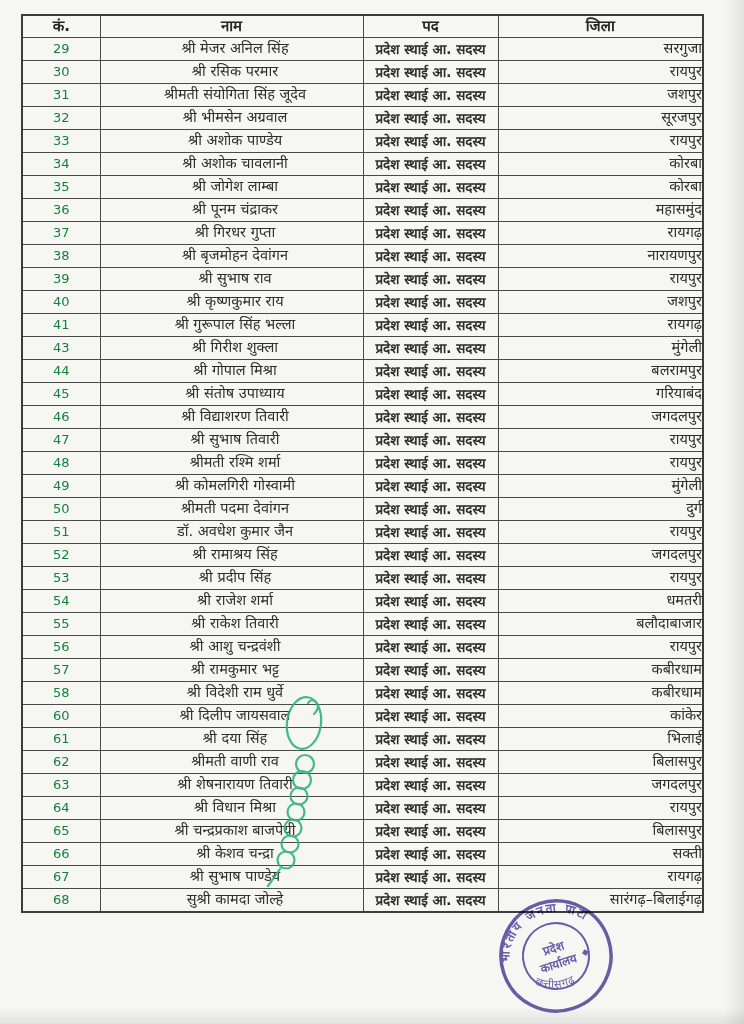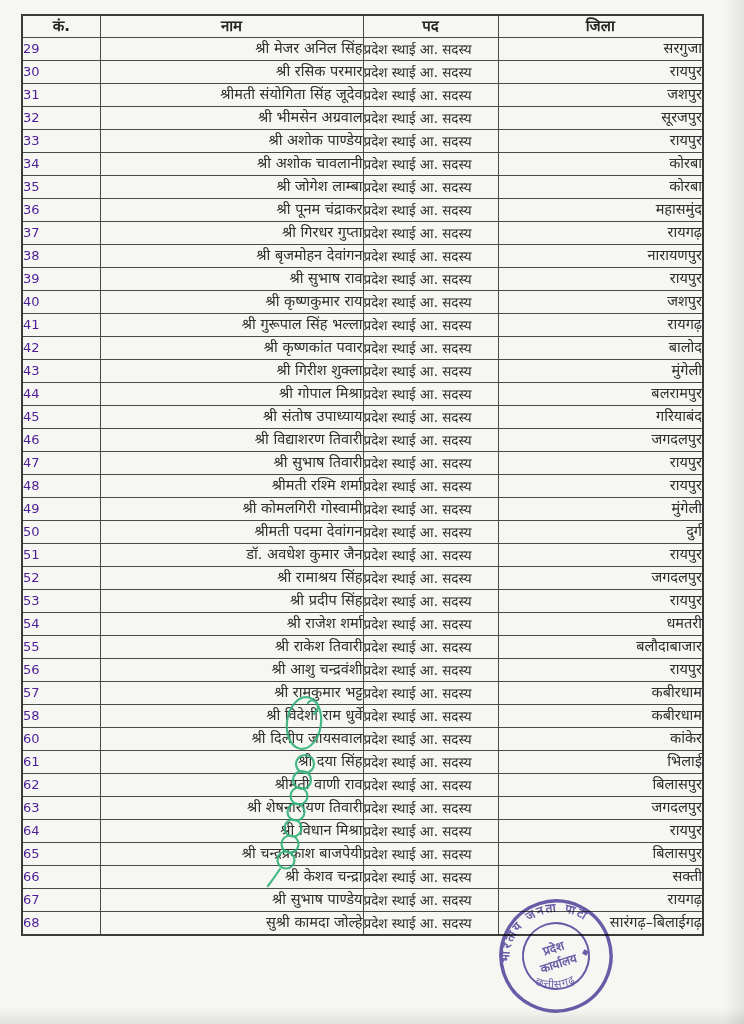--- a/index.html
+++ b/index.html
@@ -36,23 +36,23 @@
     overflow:visible;
     font-weight:normal;
   }
   .tbl th{
     font-weight:bold;
     font-size:15px;
     text-align:center;
     height:21px;
     color:#262626;
   }
-  td.c0{text-align:left;font-size:13px;color:#4c1d95;}
-  td.c1{text-align:right;padding-left:7px;font-size:14.5px;}
-  td.c2{font-size:13.5px;}
+  td.c0{text-align:center;font-size:13px;color:#15803d;}
+  td.c1{text-align:center;padding-left:7px;font-size:14.5px;}
+  td.c2{text-align:center;font-size:13.5px;font-weight:bold;}
   td.c3{text-align:right;font-size:14.5px;}
   .scribble{
     position:absolute;left:258px;top:688px;
     pointer-events:none;
   }
   .stamp{
     position:absolute;left:488px;top:894px;
     mix-blend-mode:multiply;
     opacity:0.82;
     pointer-events:none;
@@ -147,26 +147,20 @@
         <td class="c0">40</td>
         <td class="c1">श्री कृष्णकुमार राय</td>
         <td class="c2">प्रदेश स्थाई आ. सदस्य</td>
         <td class="c3">जशपुर</td>
       </tr>
       <tr>
         <td class="c0">41</td>
         <td class="c1">श्री गुरूपाल सिंह भल्ला</td>
         <td class="c2">प्रदेश स्थाई आ. सदस्य</td>
         <td class="c3">रायगढ़</td>
-      </tr>
-      <tr>
-        <td class="c0">42</td>
-        <td class="c1">श्री कृष्णकांत पवार</td>
-        <td class="c2">प्रदेश स्थाई आ. सदस्य</td>
-        <td class="c3">बालोद</td>
       </tr>
       <tr>
         <td class="c0">43</td>
         <td class="c1">श्री गिरीश शुक्ला</td>
         <td class="c2">प्रदेश स्थाई आ. सदस्य</td>
         <td class="c3">मुंगेली</td>
       </tr>
       <tr>
         <td class="c0">44</td>
         <td class="c1">श्री गोपाल मिश्रा</td>

